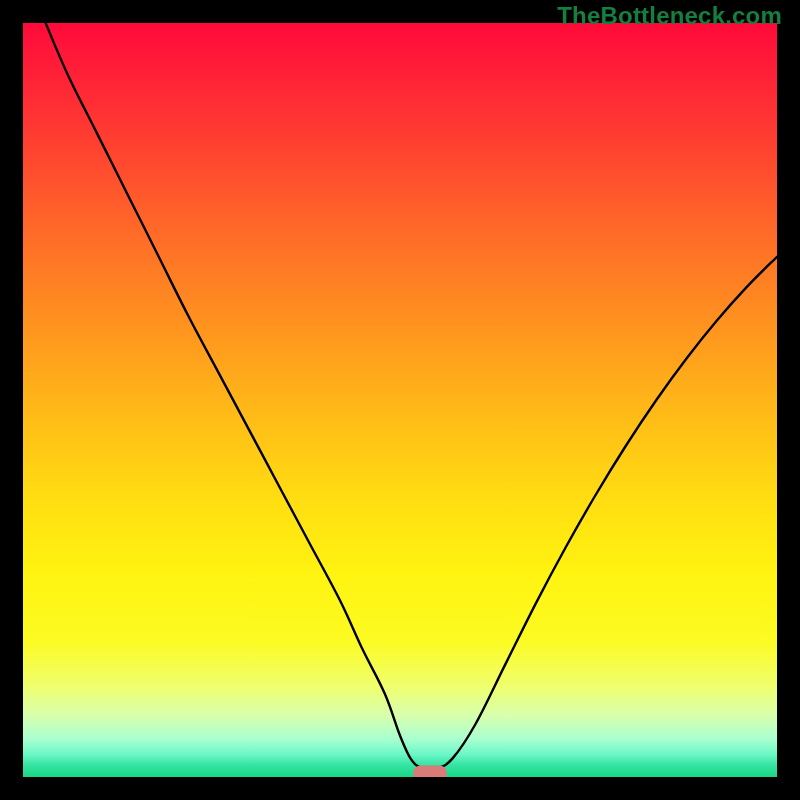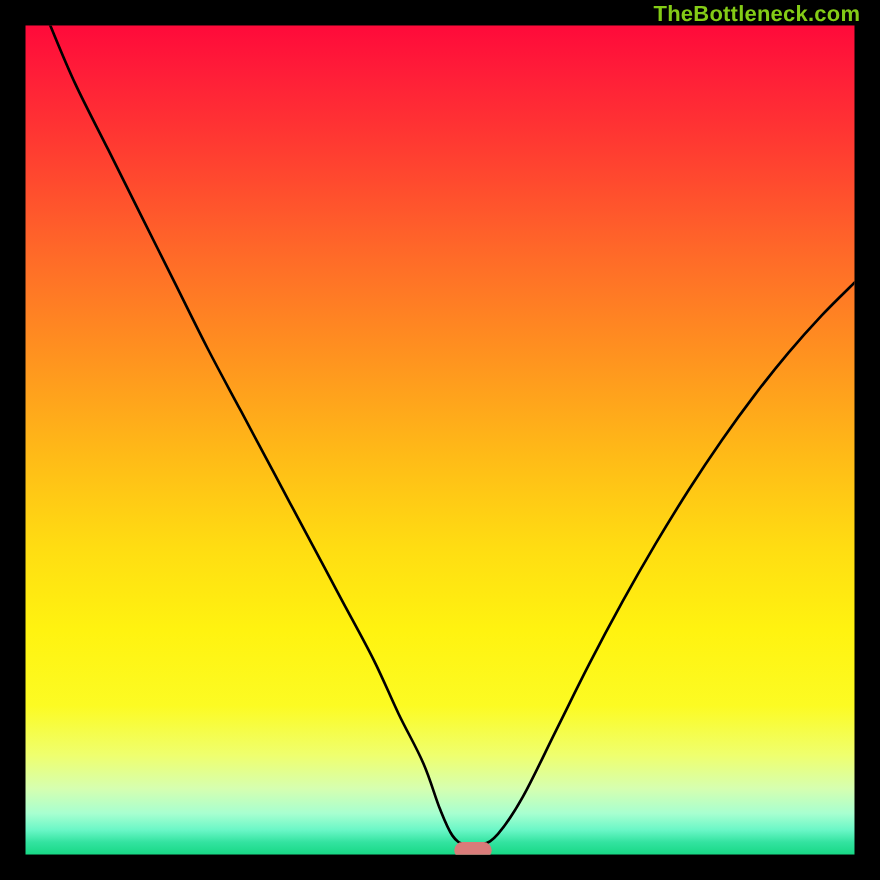--- a/index.html
+++ b/index.html
@@ -56,23 +56,23 @@
     width: 34px;
     height: 15px;
     background: #d97b79;
     border-radius: 8px;
     transform: translate(-50%, -50%);
   }
   .watermark {
     position: absolute;
     top: 2px;
     right: 18px;
-    color: #84cc16;
+    color: #15803d;
     font-weight: bold;
-    font-size: 20px;
+    font-size: 24px;
     letter-spacing: 0.2px;
   }
 </style>
 </head>
 <body>
 
 <div class="frame">
   <div class="plot">
     <div class="gradient"></div>
     <svg class="curve" viewBox="0 0 754 754" preserveAspectRatio="none">

